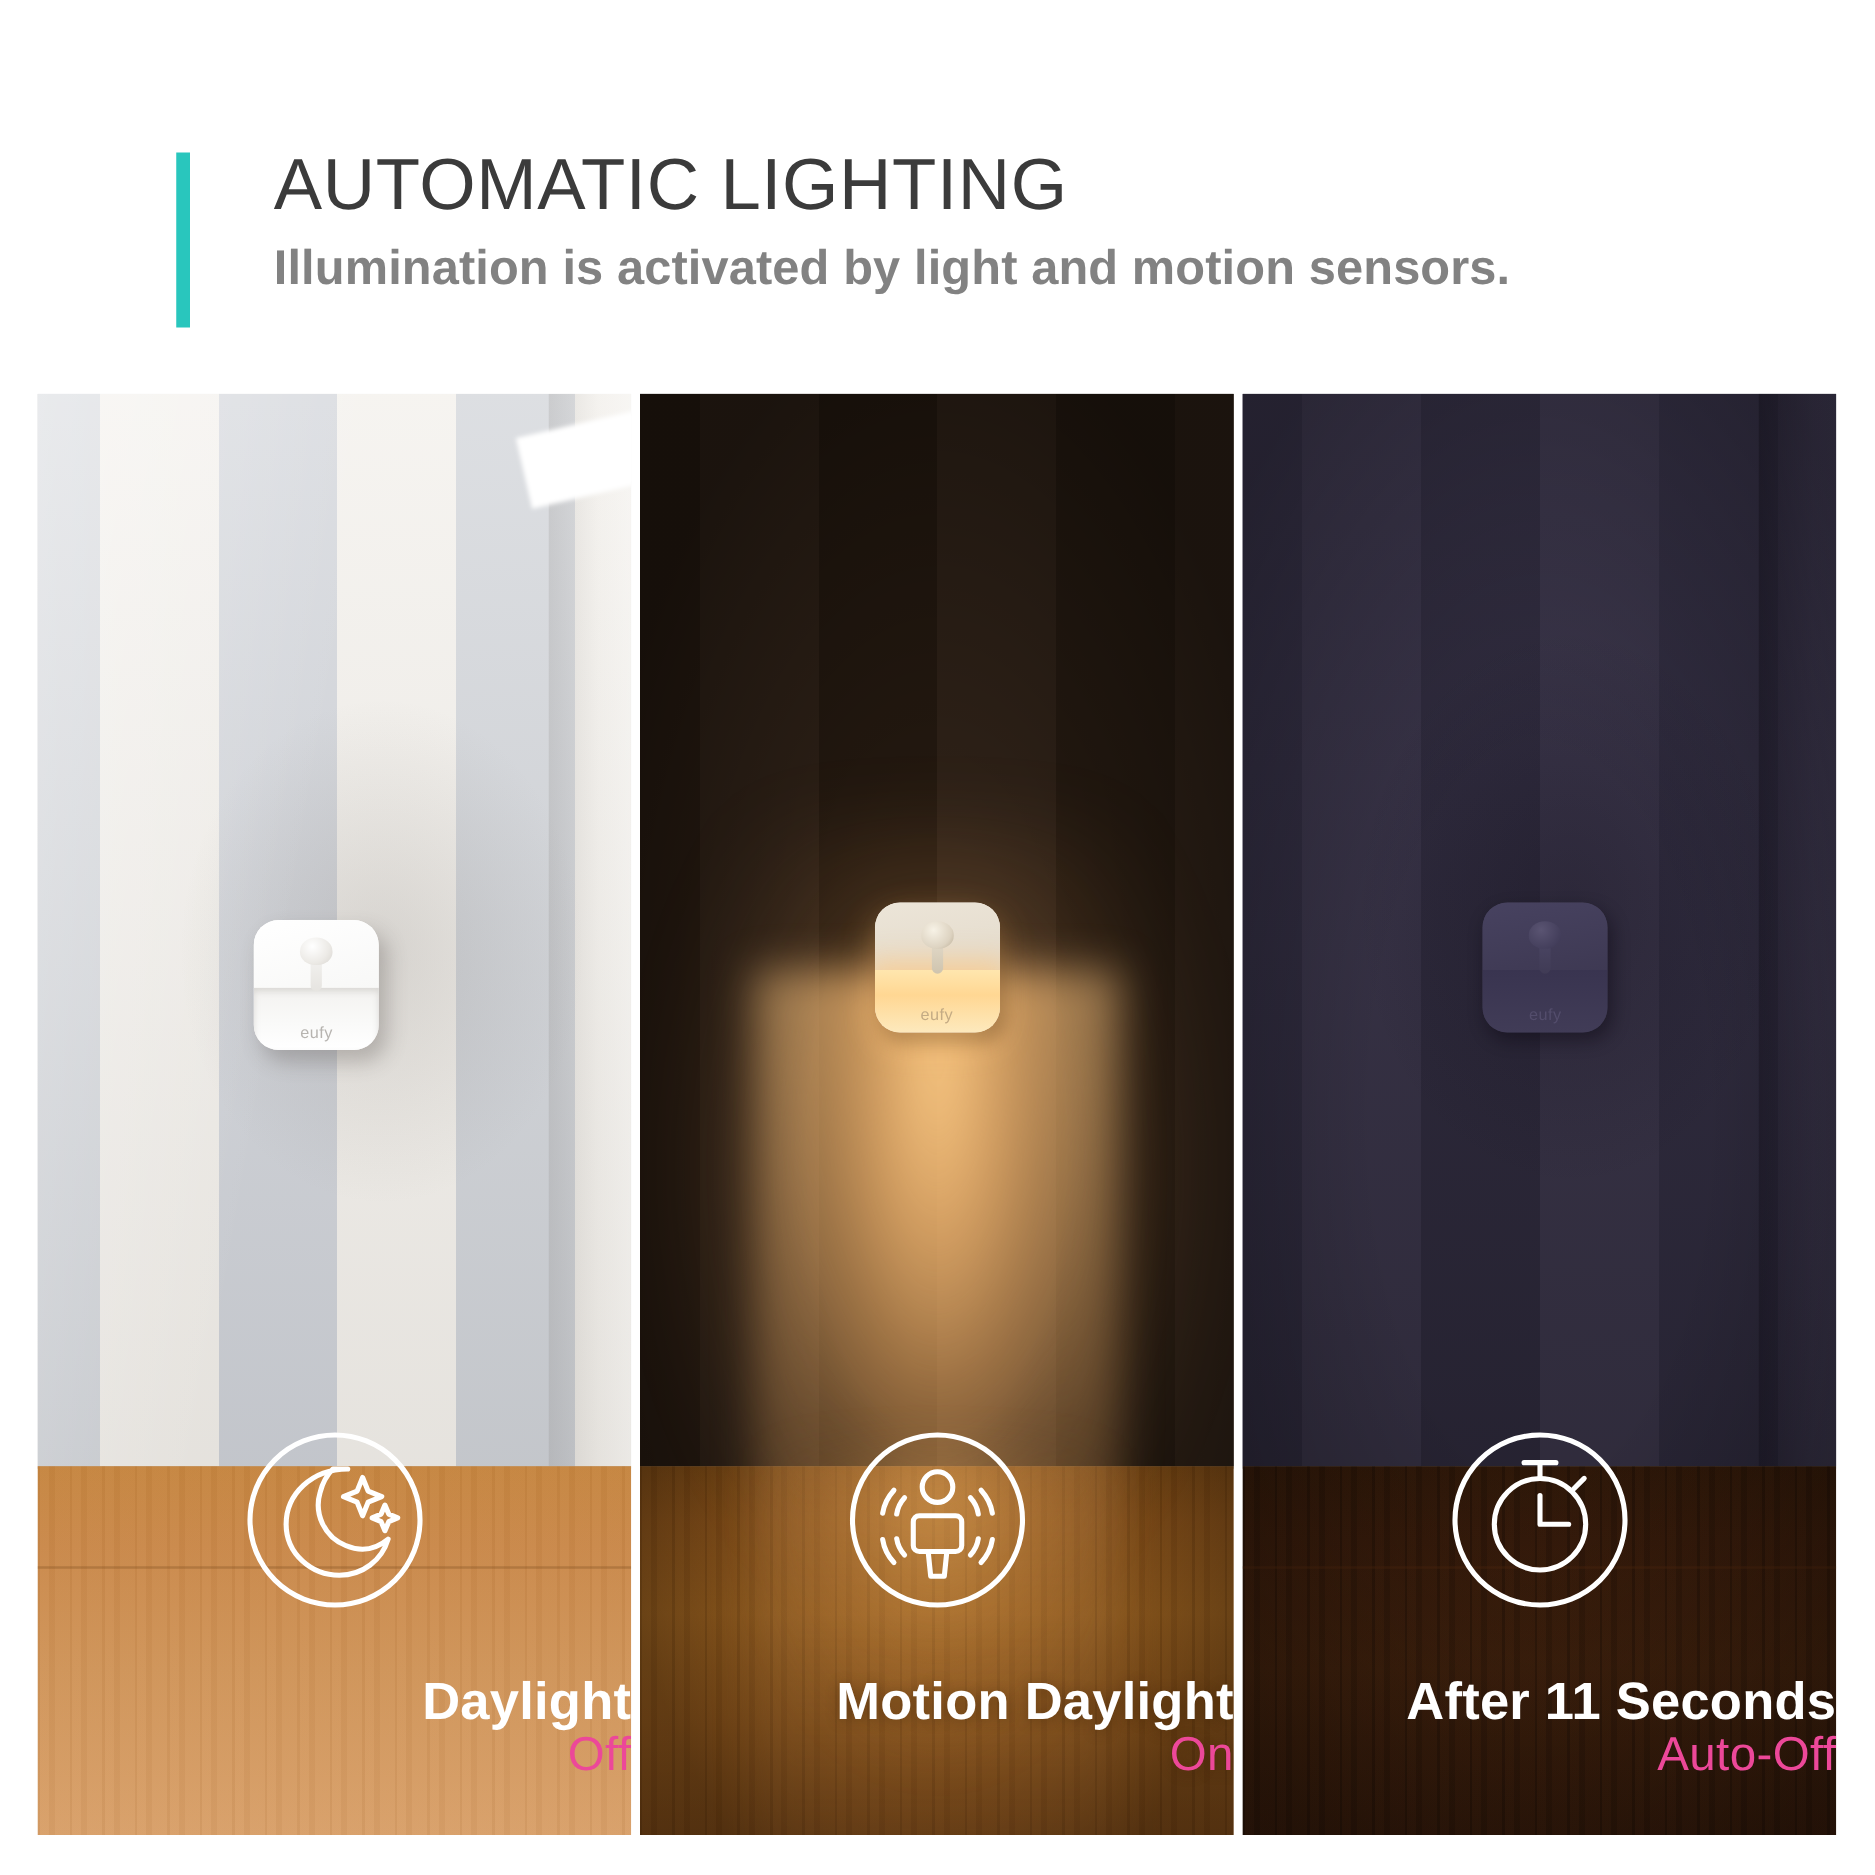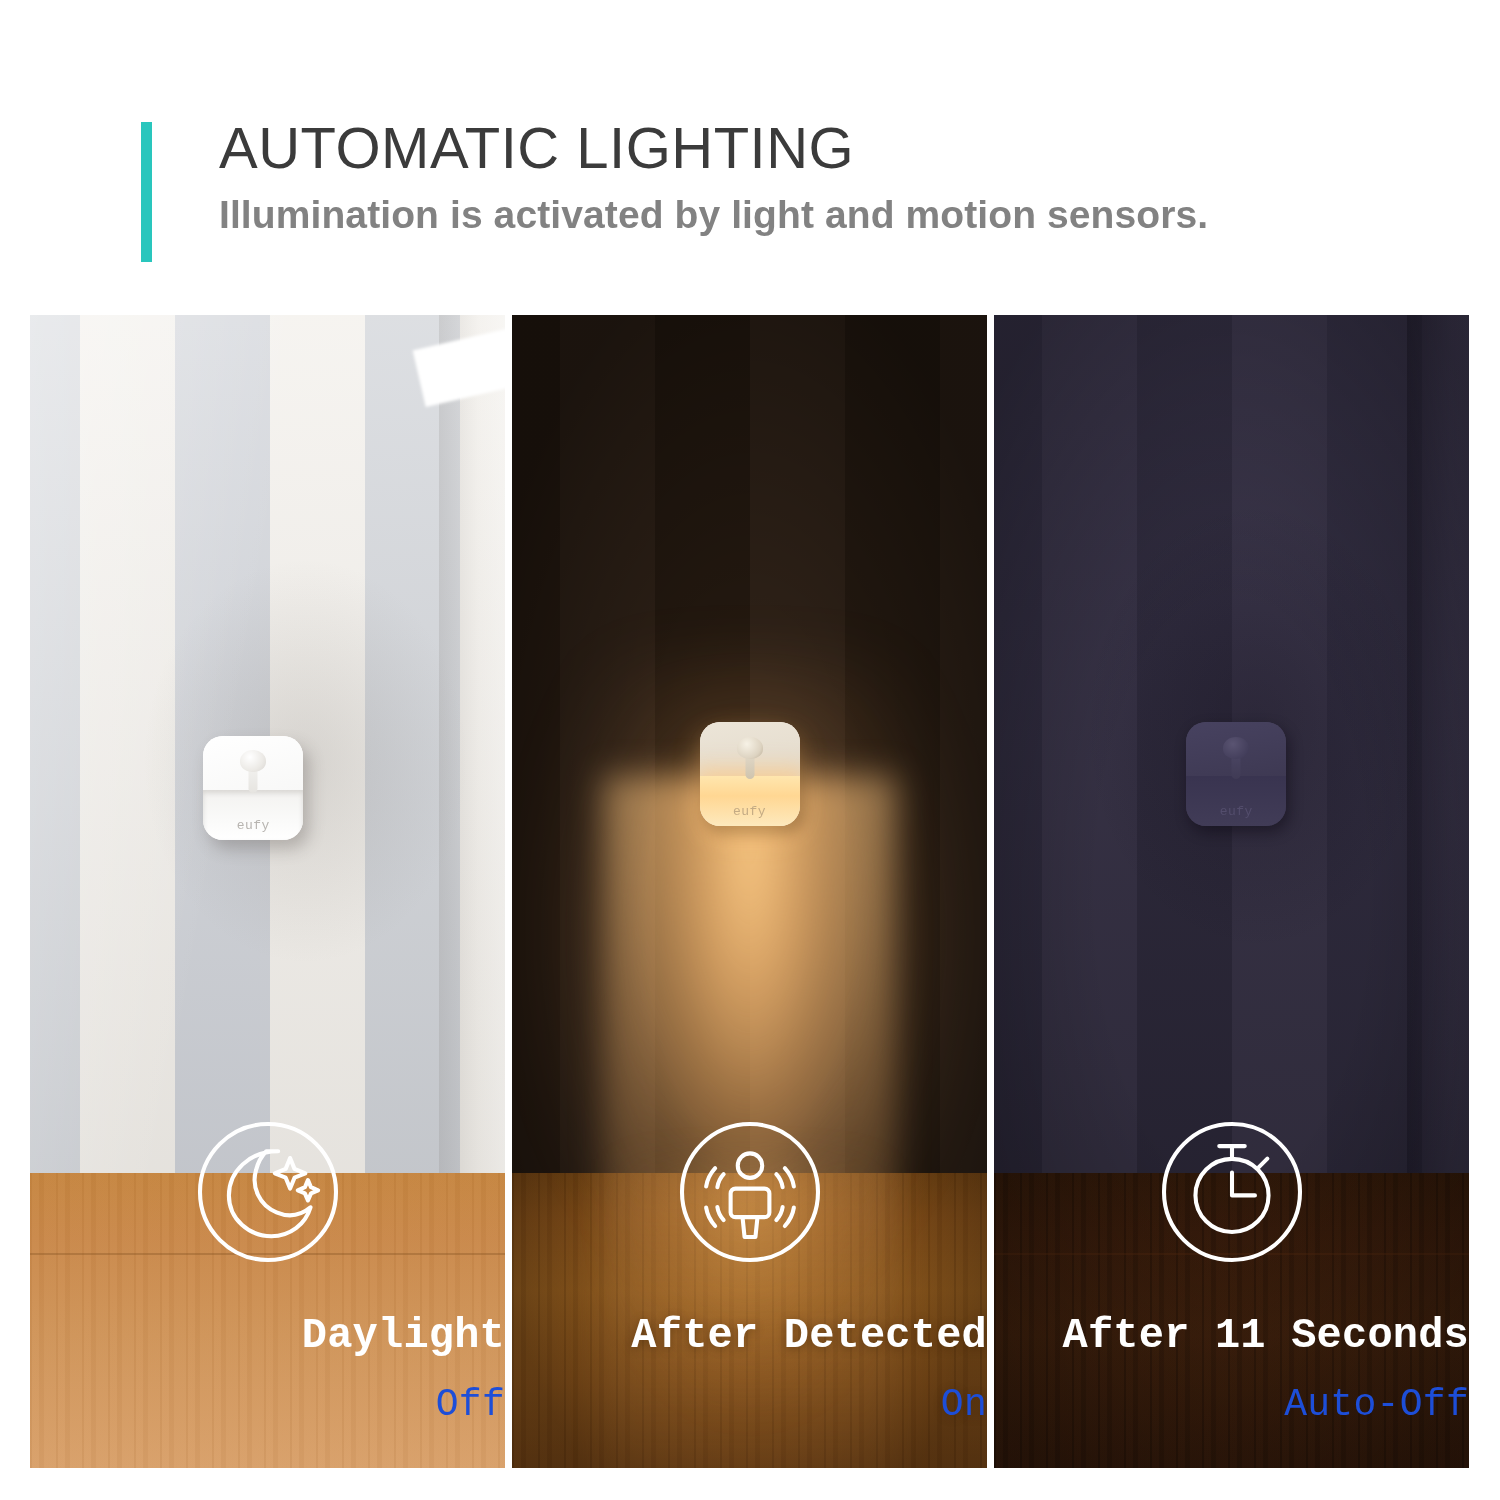--- a/index.html
+++ b/index.html
@@ -66,21 +66,20 @@
 
   
   .panels {
     position: absolute;
     left: 30px;
     top: 315px;
     width: 1439px;
     height: 1153px;
     display: flex;
     gap: 7px;
-    font-family: Liberation Mono, monospace;
   }
 
   .panel {
     position: relative;
     flex: 1 1 0;
     overflow: hidden;
   }
 
   
   .wall {
@@ -370,26 +369,26 @@
   .cap-title {
     font-size: 42px;
     font-weight: 700;
     letter-spacing: 0.2px;
     line-height: 1.12;
     color: #ffffff;
     white-space: nowrap;
   }
 
   .cap-sub {
-    margin-top: 24px;
+    margin-top: 0;
     font-size: 38px;
     font-weight: 300;
     letter-spacing: 0.3px;
     line-height: 1.1;
-    color: #1d4ed8;
+    color: #ec4899;
     white-space: nowrap;
   }
 
   .p2 .cap-title, .p2 .cap-sub { text-shadow: 0 2px 10px rgba(60,30,5,0.45); }
 </style>
 </head>
 <body>
 
 <div class="page">
 
@@ -476,21 +475,21 @@
             <path d="M34.5 39.5 C32.4 41.8 31.2 44.4 30.8 47.2"></path>
             <path d="M29.5 36 C26.6 39.2 24.8 42.8 24.2 46.8"></path>
             <path d="M65.5 39.5 C67.6 41.8 68.8 44.4 69.2 47.2"></path>
             <path d="M70.5 36 C73.4 39.2 75.2 42.8 75.8 46.8"></path>
             <path d="M34.5 66.5 C32.4 64.2 31.2 61.6 30.8 58.8"></path>
             <path d="M29.5 70 C26.6 66.8 24.8 63.2 24.2 59.2"></path>
             <path d="M65.5 66.5 C67.6 64.2 68.8 61.6 69.2 58.8"></path>
             <path d="M70.5 70 C73.4 66.8 75.2 63.2 75.8 59.2"></path>
           </svg>
         </span>
-        <div class="cap-title">After Detected</div>
+        <div class="cap-title">Motion Daylight</div>
         <div class="cap-sub">On</div>
       </div>
     </div>
 
     <div class="panel p3">
       <div class="wall">
         <div class="stripes"></div>
         <div class="wall-shade"></div>
       </div>
       <div class="corner-wall"></div>

